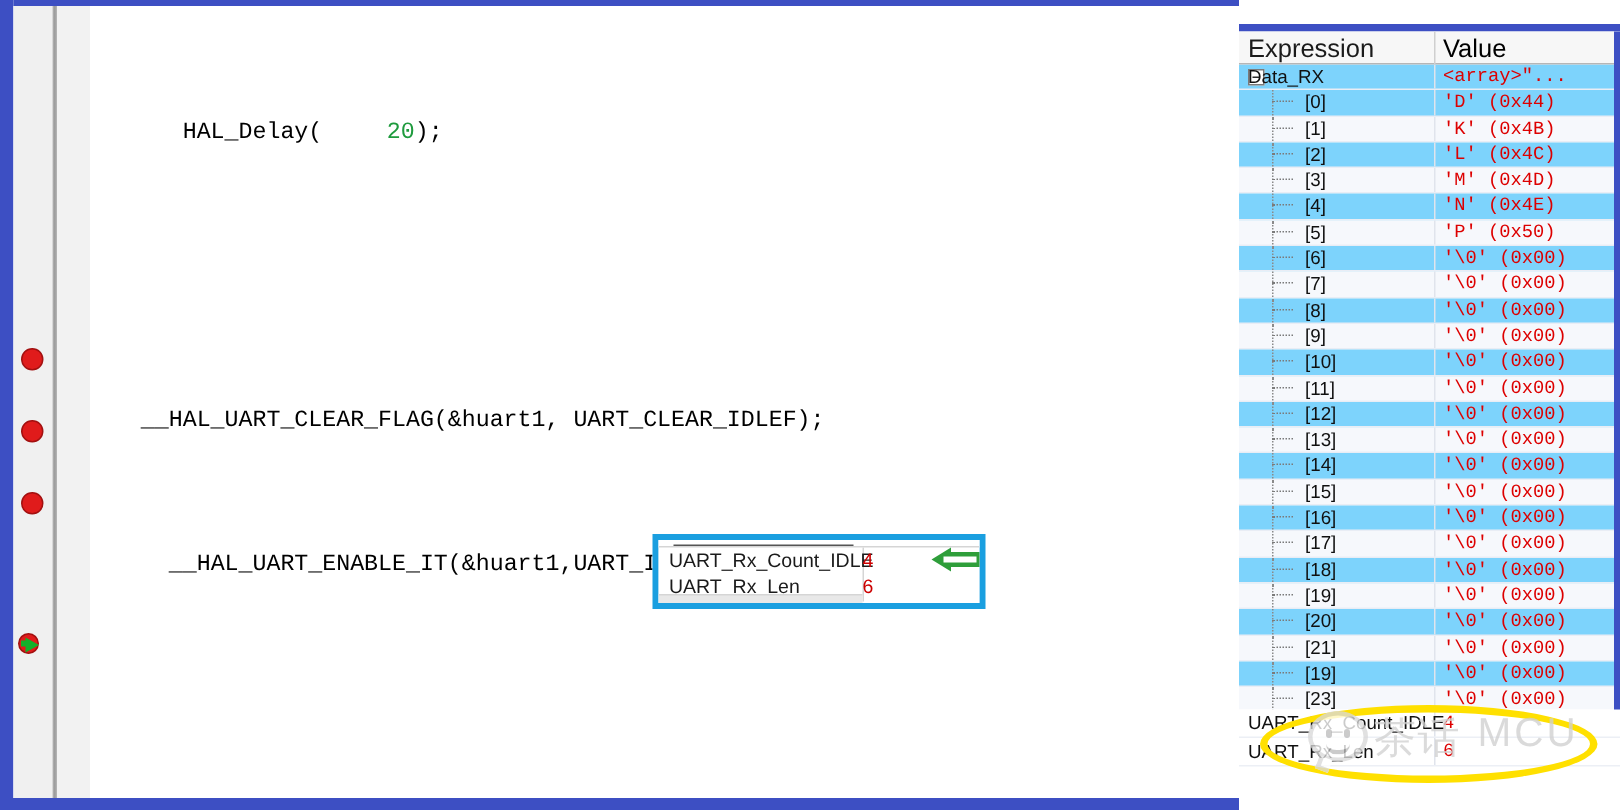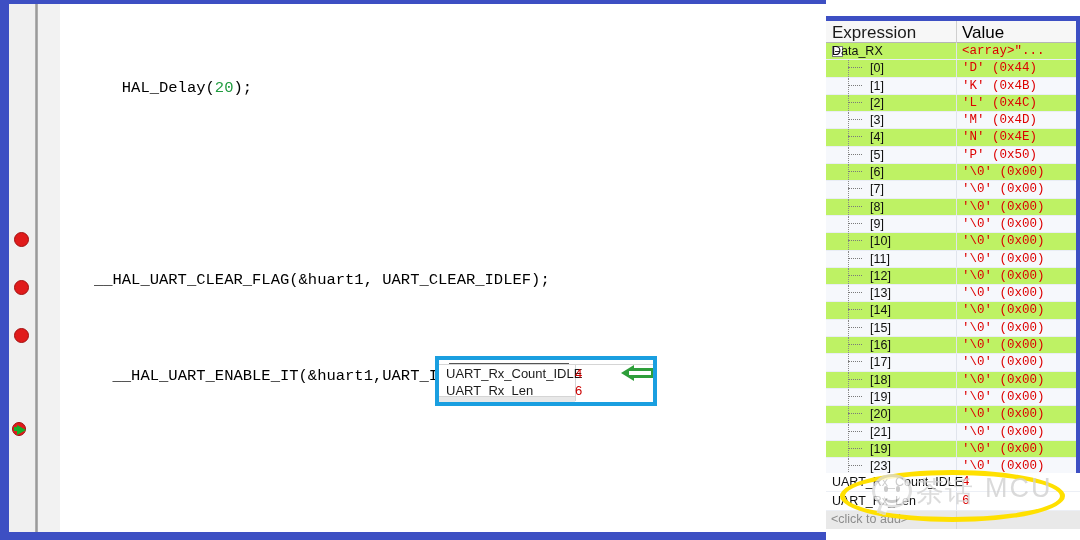--- a/index.html
+++ b/index.html
@@ -68,21 +68,21 @@
     left: 0; top: 0;
     width: 100%;
     font-family: "Liberation Mono", "DejaVu Sans Mono", monospace;
     font-size: 15.5px;
     line-height: 24px;
     color: #000000;
     white-space: pre;
   }
   .cl { height: 24px; position: relative; padding-left: 6px; }
 
-  .tok-num { color: #1f9b3e; }
+  .tok-num { color: #1f9b3e; margin-left: 43px; }
 
   
   .bp {
     position: absolute;
     left: 5px;
     width: 15px; height: 15px;
     border-radius: 50%;
     background: #e01b1b;
     border: 1px solid #a31010;
   }
@@ -224,21 +224,21 @@
 
   .lw-rows {
     position: absolute; left: 0; top: 43px;
     width: 254px; height: 430px;
     overflow: hidden;
   }
   .lw-row {
     position: relative;
     height: 17.3px;
     border-bottom: 1px solid #e9edf5;
-    background: #bef264;
+    background: #7dd3fc;
   }
   .lw-row.alt { background: #f6f8fc; }
   .lw-row .expr {
     position: absolute; left: 0; top: 1px;
     font-size: 12.5px;
     color: #101010;
     font-family: "Liberation Sans", sans-serif;
     white-space: nowrap;
   }
   .lw-row .val {
@@ -670,24 +670,20 @@
         <span class="expr">UART_Rx_Count_IDLE</span>
         <span class="val">4</span>
       </div>
       <div class="lw-frow">
         <span class="vdiv"></span>
         <span class="expr">UART_Rx_Len</span>
         <span class="val">6</span>
       </div>
     </div>
 
-    <div class="lw-addrow">
-      <span class="vdiv"></span>
-      <span class="txt">&lt;click to add&gt;</span>
-    </div>
 
     <div class="lw-scroll-right"></div>
   </div>
 
   <div class="ellipse-annot"></div>
 
   <div class="watermark">
     <div class="wm-face">
       <span class="eye l"></span>
         <span class="eye r"></span>

